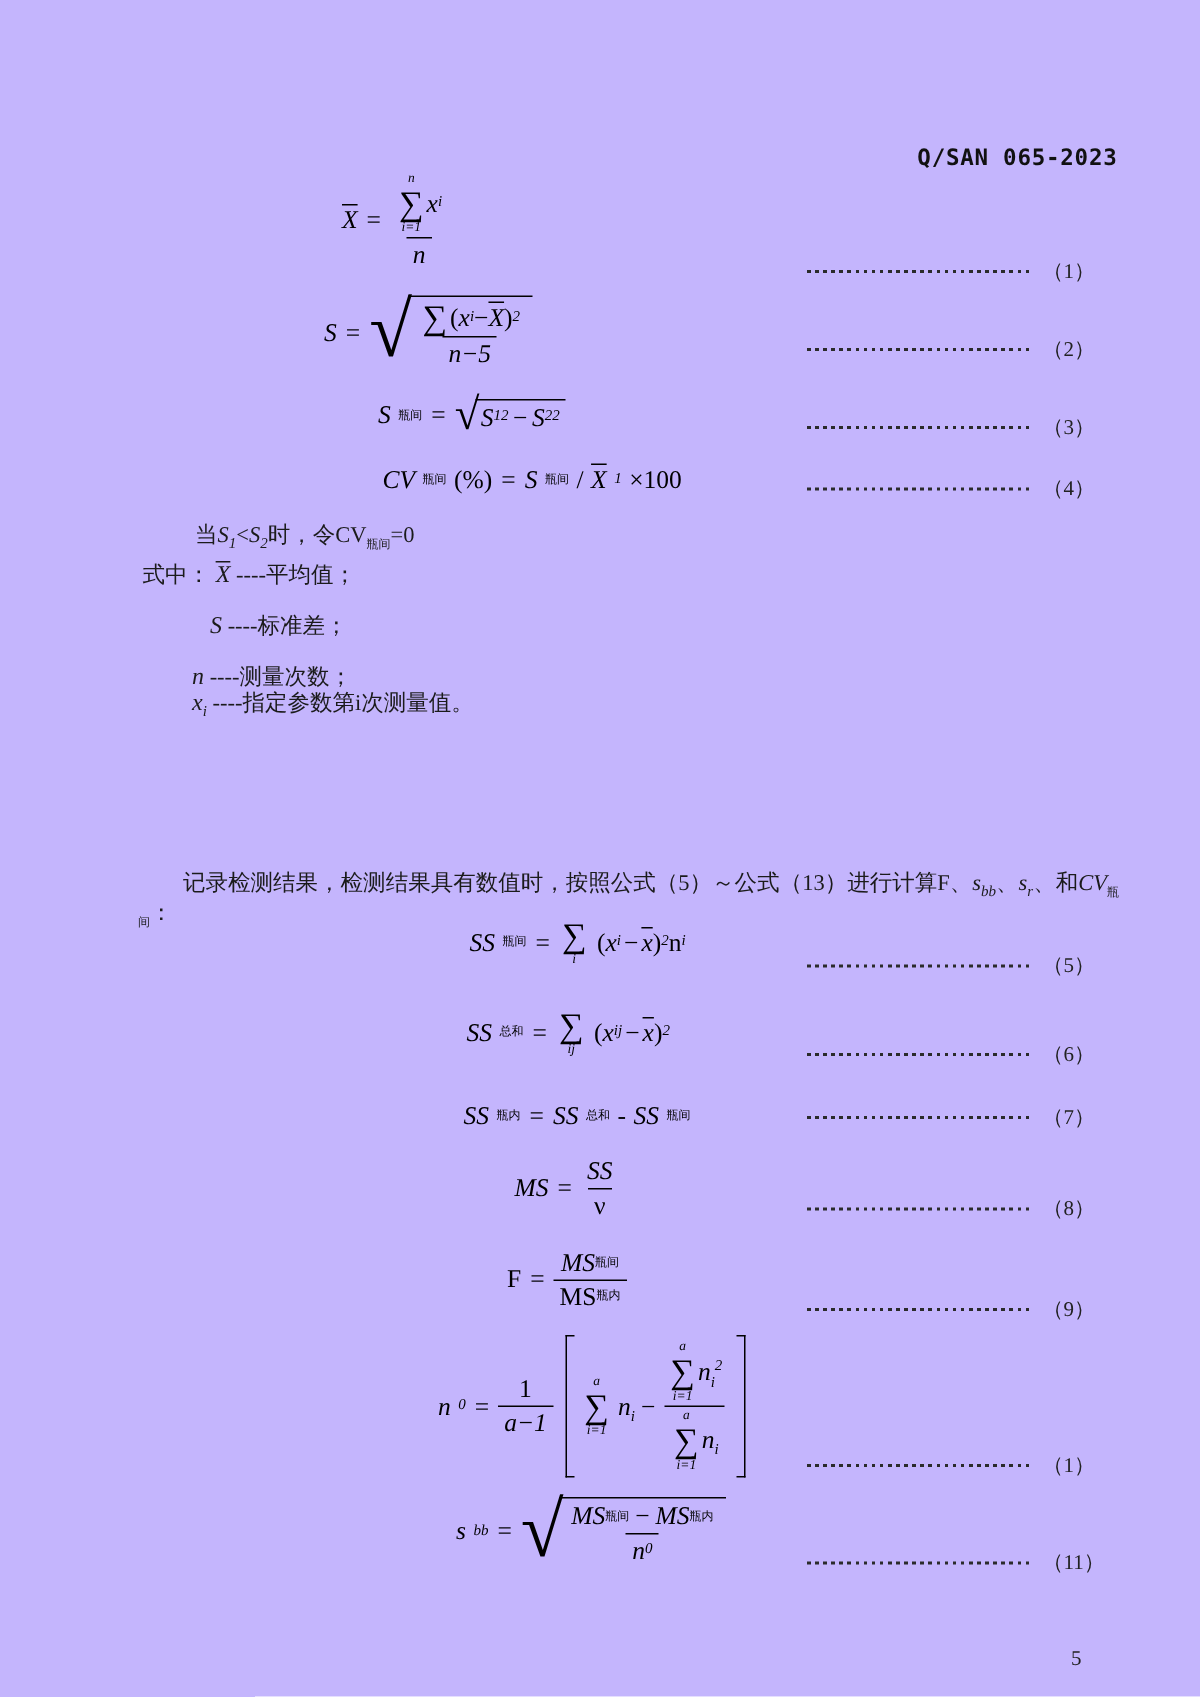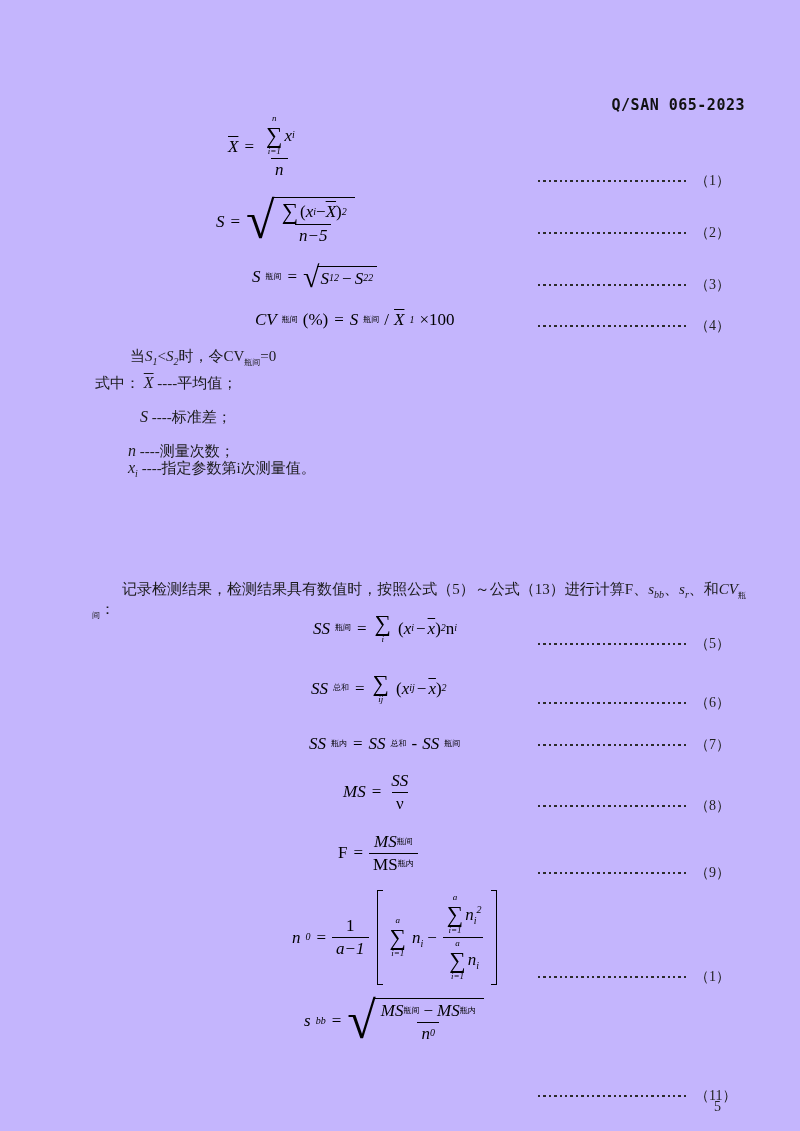--- a/index.html
+++ b/index.html
@@ -325,20 +325,20 @@
               <sub class="cn">瓶内</sub>
           </span>
           <span class="den">
               <span>n</span>
               <sub class="it">0</sub>
             </span>
         </span>
       </span>
     </span>
   </div>
-  <div class="leader" style="top:1087px;">
+  <div class="leader" style="top:1033px;">
     <span class="dots"></span>
     <span class="flabel">（11）</span>
   </div>
 
   <div class="pagenum">5</div>
 
 </div>
 
 </body></html>

